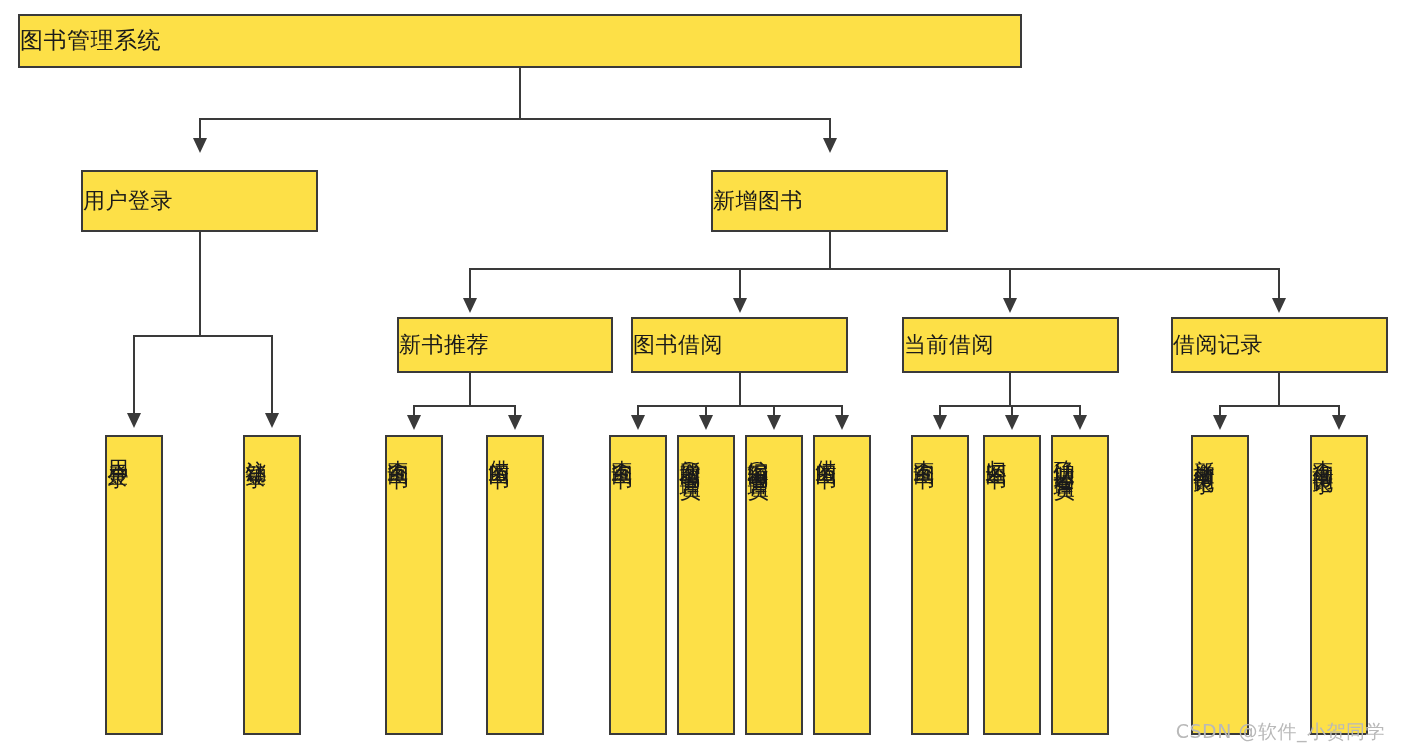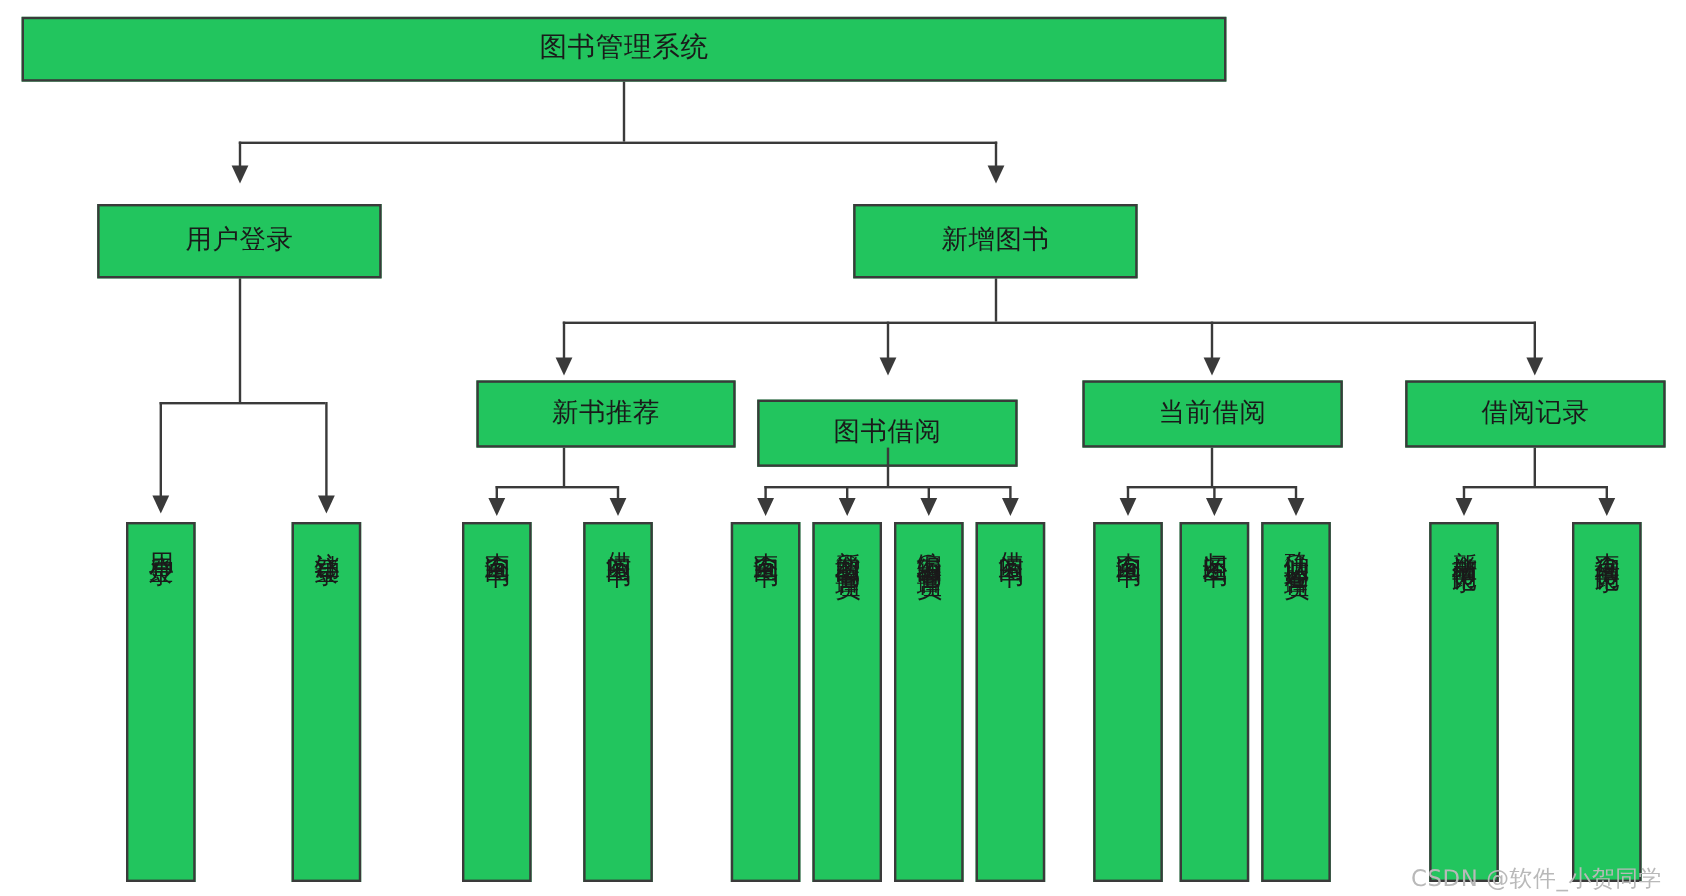--- a/index.html
+++ b/index.html
@@ -8,25 +8,25 @@
     background:#ffffff;
     font-family:"DejaVu Sans","Liberation Sans",sans-serif;
     overflow:hidden;
   }
   #canvas{position:relative;width:1405px;height:747px;}
 
   
   .node{
     position:absolute;
     box-sizing:border-box;
-    background:#22c55e;
+    background:#fde047;
     border:2px solid #3a3a3a;
     display:flex;
     align-items:center;
-    justify-content:center;
+    justify-content:flex-start;
     color:#1a1a1a;
     text-align:center;
   }
   .node .lbl{
     display:block;
     line-height:1.12;
     letter-spacing:0.5px;
   }
   .node.h .lbl{font-size:22px;}
   .node.root .lbl{font-size:23px;}
@@ -104,21 +104,21 @@
   <div class="ln vl" style="left:739px;top:268px;height:32px;"></div>
   <div class="arw" style="left:733px;top:298px;"></div>
   <div class="ln vl" style="left:1009px;top:268px;height:32px;"></div>
   <div class="arw" style="left:1003px;top:298px;"></div>
   <div class="ln vl" style="left:1278px;top:268px;height:32px;"></div>
   <div class="arw" style="left:1272px;top:298px;"></div>
 
   <div class="node h" style="left:362px;top:317px;width:216px;height:56px;margin-left:35px;">
     <span class="lbl">新书推荐</span>
   </div>
-  <div class="node h" style="left:631px;top:333px;width:217px;height:56px;">
+  <div class="node h" style="left:631px;top:317px;width:217px;height:56px;">
     <span class="lbl">图书借阅</span>
   </div>
   <div class="node h" style="left:1171px;top:317px;width:217px;height:56px;">
     <span class="lbl">借阅记录</span>
   </div>
   <div class="node h" style="left:902px;top:317px;width:217px;height:56px;">
     <span class="lbl">当前借阅</span>
   </div>
 
   <div class="ln vl" style="left:469px;top:373px;height:32px;"></div>

